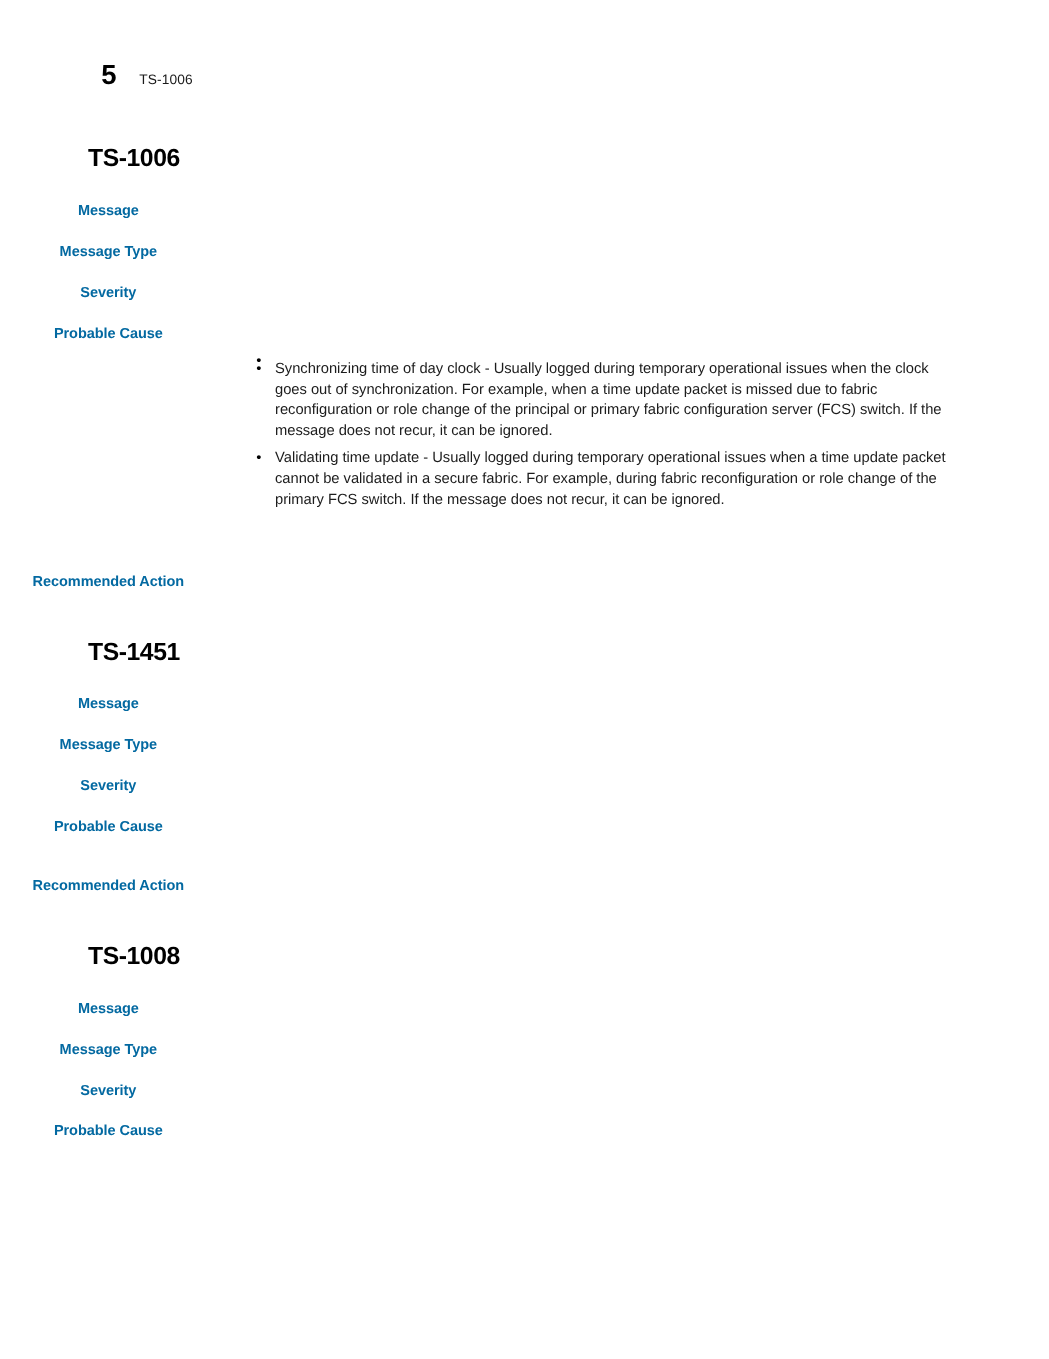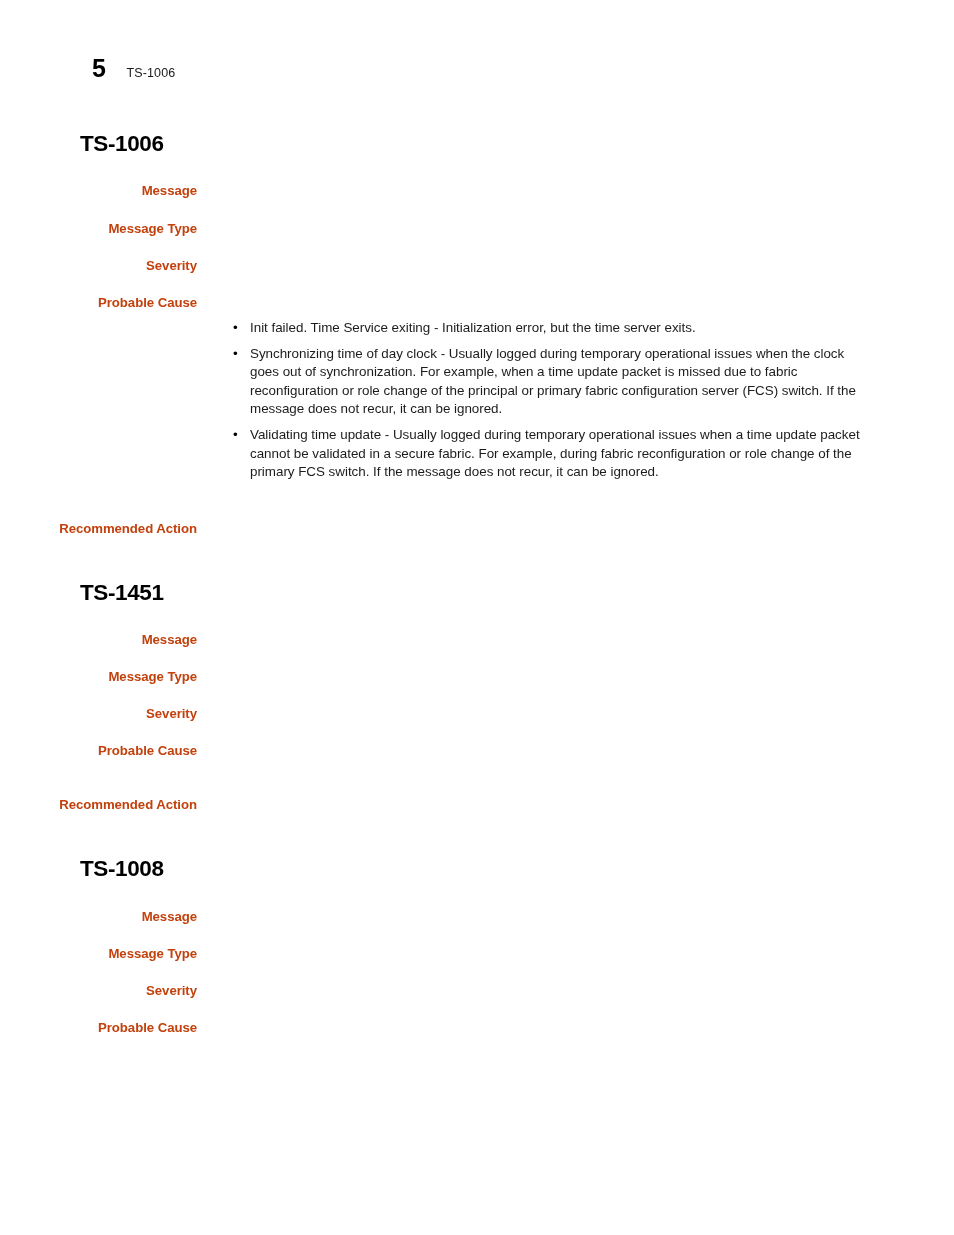--- a/index.html
+++ b/index.html
@@ -64,26 +64,26 @@
   
   .field-row {
     position: absolute;
     left: 0;
     width: 954px;
   }
   .field-label {
     position: absolute;
     left: 0;
     width: 197px;
-    text-align: right;
+    text-align: center;
     font-size: 13.2px;
     font-weight: bold;
     line-height: 18px;
     letter-spacing: -0.05px;
-    color: #c2410c;
+    color: #0369a1;
   }
   .field-value {
     position: absolute;
     left: 233px;
     width: 640px;
     font-size: 13.2px;
     line-height: 18px;
     color: #1a1a1a;
   }
 
@@ -146,21 +146,20 @@
     <div class="field-row" style="top:125px;">
       <div class="field-label">Severity</div>
       <div class="field-value"></div>
     </div>
 
     <div class="field-row" style="top:162px;">
       <div class="field-label">Probable Cause</div>
       <ul class="bullet-list" style="top:25px;">
         <li class="bullet-item">
           <span class="bullet-marker">•</span>
-          <span>Init failed. Time Service exiting - Initialization error, but the time server exits.</span>
         </li>
         <li class="bullet-item">
           <span class="bullet-marker">•</span>
           <span>Synchronizing time of day clock - Usually logged during temporary operational issues when the clock goes out of synchronization. For example, when a time update packet is missed due to fabric reconfiguration or role change of the principal or primary fabric configuration server (FCS) switch. If the message does not recur, it can be ignored.</span>
         </li>
         <li class="bullet-item">
           <span class="bullet-marker">•</span>
           <span>Validating time update - Usually logged during temporary operational issues when a time update packet cannot be validated in a secure fabric. For example, during fabric reconfiguration or role change of the primary FCS switch. If the message does not recur, it can be ignored.</span>
         </li>
       </ul>

